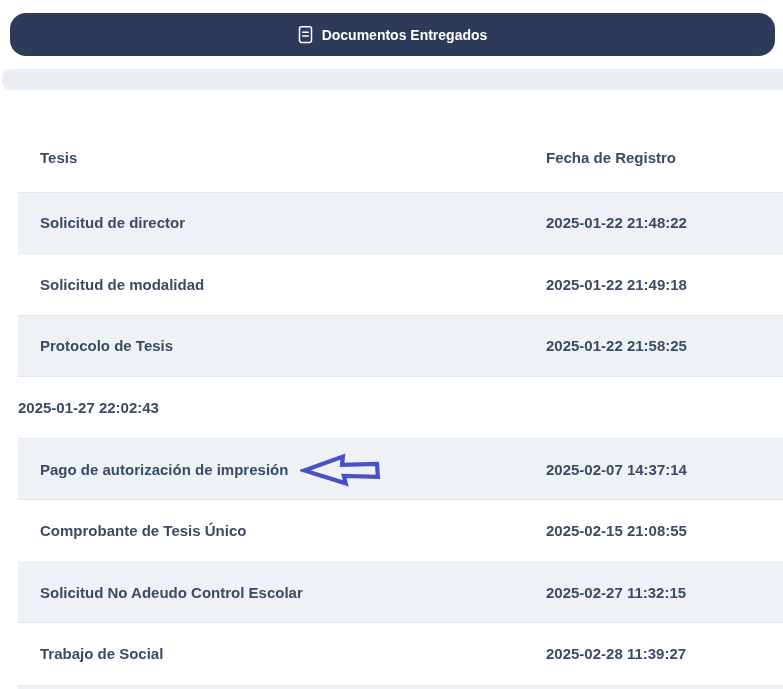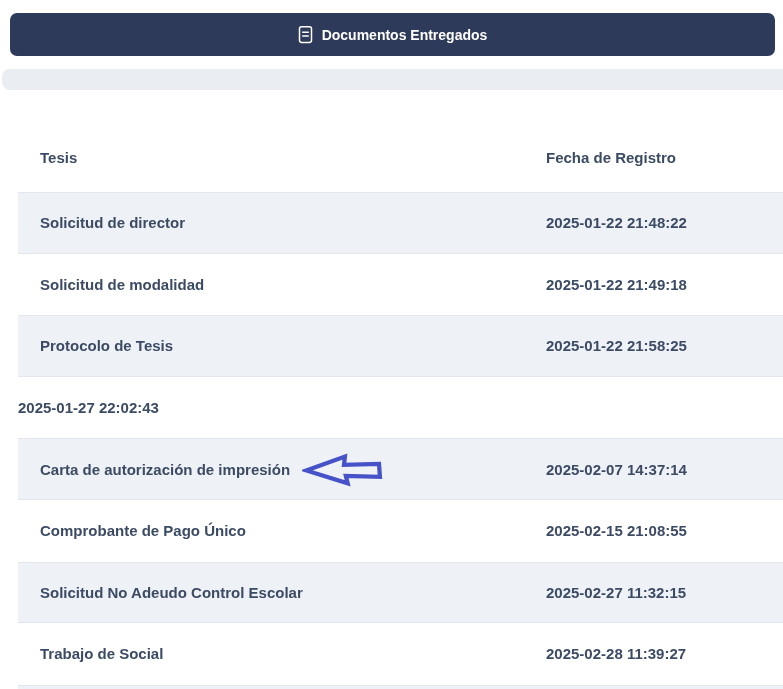--- a/index.html
+++ b/index.html
@@ -12,21 +12,21 @@
     --white:#ffffff;
   }
   *{margin:0;padding:0;box-sizing:border-box;}
   html,body{width:783px;height:689px;overflow:hidden;background:var(--white);
     font-family:"Liberation Sans", sans-serif;color:var(--text);}
   .page{position:relative;width:783px;height:689px;background:var(--white);}
 
   
   .header-bar{
     position:absolute;left:10px;top:13px;width:765px;height:43px;
-    background:var(--navy);border:none;border-radius:7px;
+    background:var(--navy);border:none;border-radius:16px;
     display:flex;align-items:center;justify-content:center;gap:9px;
     color:#fff;font-family:"Liberation Sans", sans-serif;
     font-size:14px;font-weight:700;cursor:pointer;
   }
   .doc-icon{display:flex;align-items:center;}
 
   
   .divider-strip{
     position:absolute;left:2px;top:69px;width:789px;height:21px;
     background:var(--strip-gray);border-radius:8px;
@@ -99,31 +99,31 @@
     </div>
     <div class="cell date">2025-01-22 21:58:25</div>
   </div>
 
   <div class="trow">
     <div class="cell date">2025-01-27 22:02:43</div>
   </div>
 
   <div class="trow">
     <div class="cell name">
-      <span>Carta de autorización de impresión</span>
+      <span>Pago de autorización de impresión</span>
       <svg class="arrow-svg" width="84" height="35" viewBox="0 0 86 38">
         <polygon points="2,20 44,5 43,14 81,13 82,27 45,26 47,34" fill="none" stroke="#4652c8" stroke-width="4.6" stroke-linejoin="miter"></polygon>
       </svg>
     </div>
     <div class="cell date">2025-02-07 14:37:14</div>
   </div>
 
   <div class="trow">
     <div class="cell name">
-      <span>Comprobante de Pago Único</span>
+      <span>Comprobante de Tesis Único</span>
 
     </div>
     <div class="cell date">2025-02-15 21:08:55</div>
   </div>
 
   <div class="trow">
     <div class="cell name">
       <span>Solicitud No Adeudo Control Escolar</span>
 
     </div>

